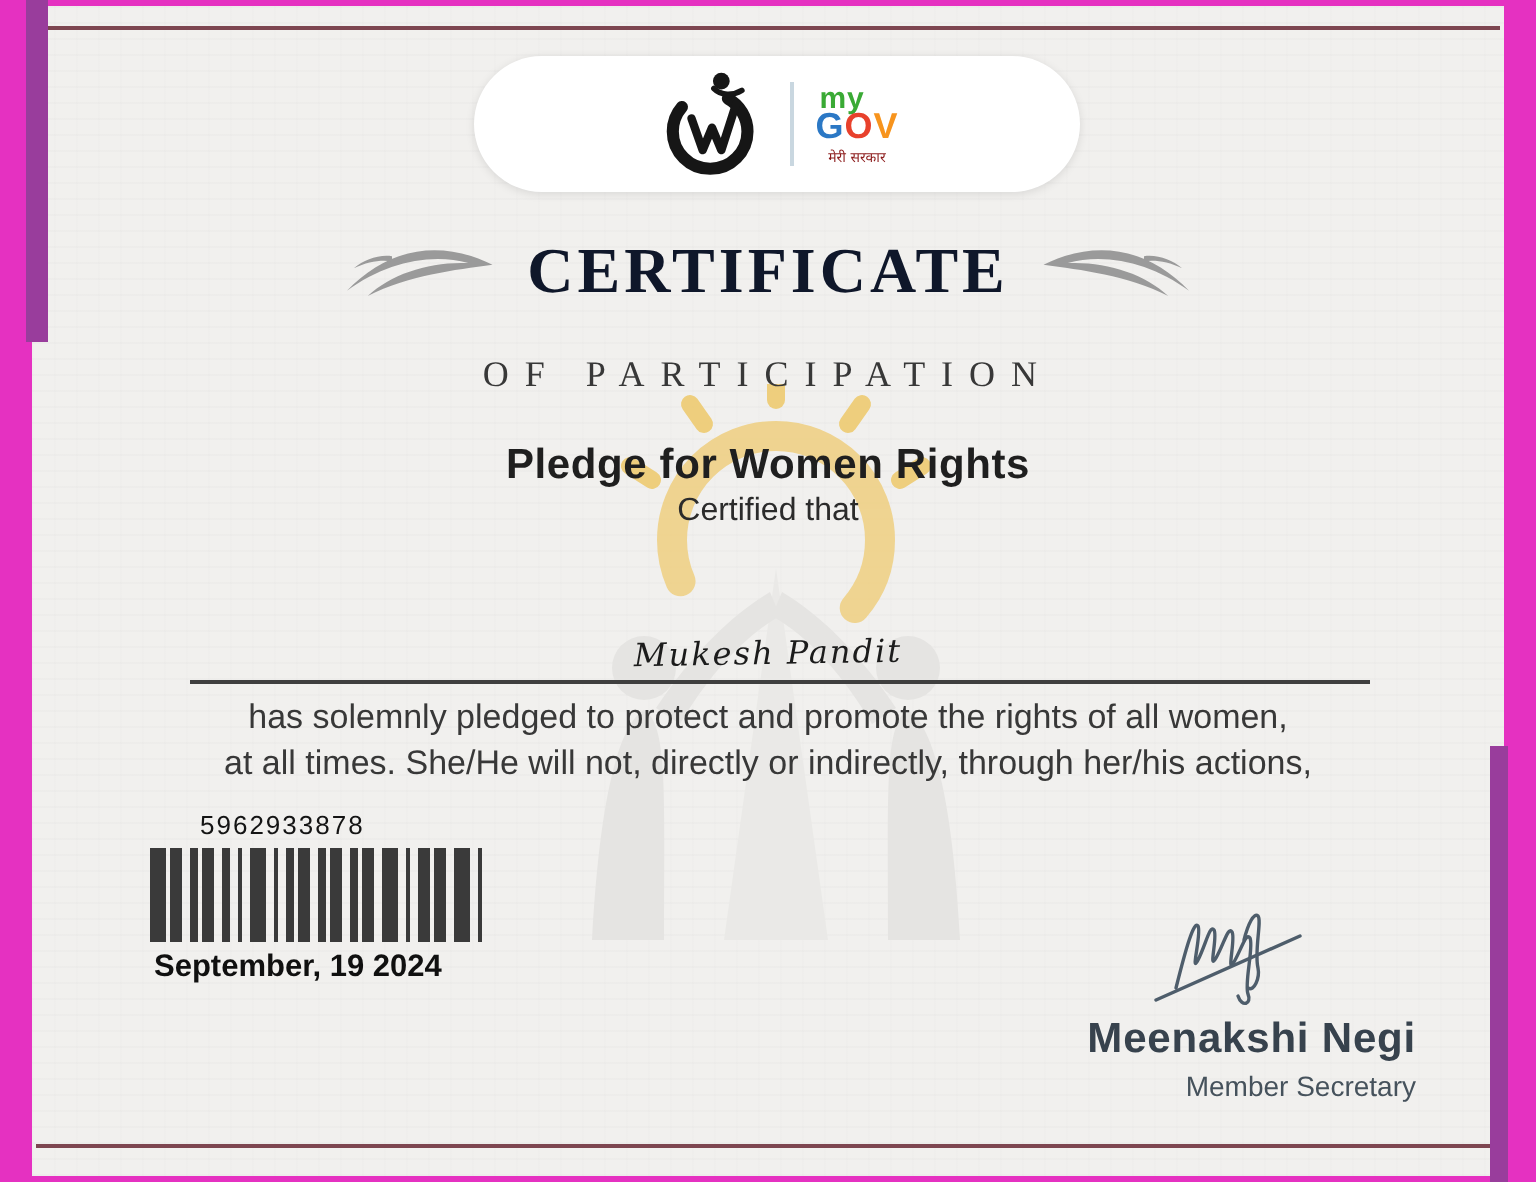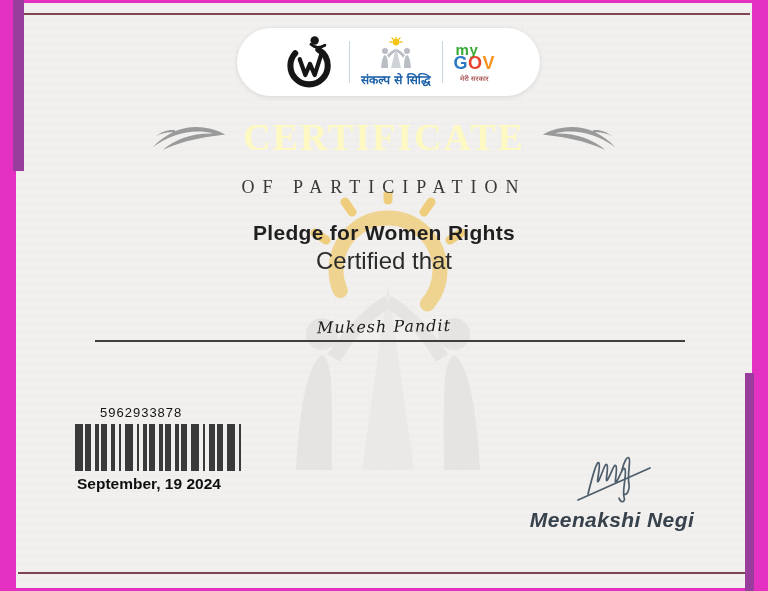--- a/index.html
+++ b/index.html
@@ -46,52 +46,52 @@
   .mygov .gov .o{color:#e8412c;}
   .mygov .gov .v{color:#f7941d;}
   .mygov-caption{font-family:"DejaVu Sans",sans-serif;font-size:7px;color:#8b1a1a;margin-top:2px;}
 
   
   .title-row{
     position:absolute;left:0;right:0;top:118px;z-index:5;
     display:flex;align-items:center;justify-content:center;gap:16px;
   }
   .cert-title{
-    font-family:"Liberation Serif",serif;font-size:38px;color:#fef9c3;
+    font-family:"Liberation Serif",serif;font-size:32px;color:#0f172a;
     letter-spacing:2px;font-weight:600;line-height:1;
   }
   .flourish{width:78px;height:34px;}
   .flourish.right{transform:scaleX(-1);}
   .cert-sub{
     position:absolute;left:0;right:0;top:177px;z-index:5;text-align:center;
     font-family:"Liberation Serif",serif;font-size:18px;color:#383838;letter-spacing:8px;
   }
 
   .pledge-title{position:absolute;left:0;right:0;top:221px;z-index:5;text-align:center;
     font-size:21px;font-weight:700;color:#1f1f1f;letter-spacing:0.3px;}
   .certified{position:absolute;left:0;right:0;top:247px;z-index:5;text-align:center;
-    font-size:24px;color:#2b2b2b;}
+    font-size:16px;color:#2b2b2b;}
 
   .recipient{position:absolute;left:0;right:0;top:317px;z-index:5;text-align:center;
     font-family:"DejaVu Serif",serif;font-style:italic;font-size:16px;color:#1c1c1c;
     letter-spacing:1px;transform:rotate(-1deg);}
   .name-rule{position:absolute;left:95px;top:340px;width:590px;height:2px;background:#3f3f3f;z-index:5;}
 
   .pledge-text{position:absolute;left:0;right:0;top:348px;z-index:5;text-align:center;
     font-size:17px;color:#383838;line-height:22.5px;}
 
   .cert-number{position:absolute;left:100px;top:405px;z-index:5;
     font-size:13px;font-weight:400;color:#141414;letter-spacing:1px;}
   .barcode{position:absolute;left:75px;top:424px;height:47px;z-index:5;display:flex;align-items:stretch;}
   .barcode .bar{background:#3a3a3a;height:100%;}
   .barcode .gap{height:100%;}
   .issue-date{position:absolute;left:77px;top:475px;z-index:5;
     font-size:15.5px;font-weight:700;color:#101010;}
 
-  .sign-block{position:absolute;left:516px;top:448px;width:192px;z-index:5;text-align:center;font-style:italic;}
+  .sign-block{position:absolute;left:516px;top:448px;width:192px;z-index:5;text-align:right;}
   .sign-svg{display:block;margin:0 auto;}
   .signatory-name{font-size:21px;font-weight:600;color:#37424d;letter-spacing:0.4px;margin-top:2px;}
   .signatory-title{font-size:14px;color:#46525c;margin-top:3px;}
 </style>
 </head>
 <body>
 
 <div class="paper"></div>
 <div class="rule top"></div>
 <div class="rule bottom"></div>
@@ -123,40 +123,20 @@
 <div class="pill">
   <div class="cell">
     <svg width="56" height="58" viewBox="0 0 60 62">
       <circle cx="29" cy="35" r="20" fill="none" stroke="#161616" stroke-width="6.5" stroke-dasharray="99 27" stroke-dashoffset="22" stroke-linecap="round"></circle>
       <path d="M19 28 L25 45 L30 33 L35 45 L43 20" fill="none" stroke="#161616" stroke-width="4.5" stroke-linejoin="round" stroke-linecap="round"></path>
       <circle cx="35" cy="8" r="4.5" fill="#161616"></circle>
       <path d="M31 12 C35 16 41 16 46 13" fill="none" stroke="#161616" stroke-width="3" stroke-linecap="round"></path>
     </svg>
   </div>
   <div class="divider"></div>
-  <div class="cell">
-    <svg width="46" height="32" viewBox="0 0 46 32">
-      <circle cx="23" cy="5" r="3.4" fill="#f5c518"></circle>
-      <g stroke="#f5c518" stroke-width="1.4" stroke-linecap="round">
-        <line x1="23" y1="-1" x2="23" y2="1"></line>
-          <line x1="17" y1="5" x2="19" y2="5"></line>
-        <line x1="27" y1="5" x2="29" y2="5"></line>
-          <line x1="19" y1="1" x2="20" y2="2"></line>
-        <line x1="27" y1="1" x2="26" y2="2"></line>
-      </g>
-      <path d="M23 10 L18 31 L28 31 Z" fill="#cfd3d7"></path>
-      <circle cx="12" cy="14" r="3" fill="#b9bec4"></circle>
-      <path d="M8 31 C9 22 10 19 12 18 C14 19 15 22 15 31 Z" fill="#b9bec4"></path>
-      <path d="M14 18 C17 15 20 13 22 12 L23 14 C20 16 17 19 16 21 Z" fill="#b9bec4"></path>
-      <circle cx="34" cy="14" r="3" fill="#b9bec4"></circle>
-      <path d="M38 31 C37 22 36 19 34 18 C32 19 31 22 31 31 Z" fill="#b9bec4"></path>
-      <path d="M32 18 C29 15 26 13 24 12 L23 14 C26 16 29 19 30 21 Z" fill="#b9bec4"></path>
-    </svg>
-    <div class="sankalp-caption">संकल्प से सिद्धि</div>
-  </div>
   <div class="divider"></div>
   <div class="cell">
     <div class="mygov">
       <span class="my">my</span>
       <span class="gov"><span class="g">G</span><span class="o">O</span><span class="v">V</span></span>
     </div>
     <div class="mygov-caption">मेरी सरकार</div>
   </div>
 </div>
 
@@ -173,20 +153,22 @@
 </div>
 <div class="cert-sub">OF PARTICIPATION</div>
 
 <div class="pledge-title">Pledge for Women Rights</div>
 <div class="certified">Certified that</div>
 
 <div class="recipient">Mukesh Pandit</div>
 <div class="name-rule"></div>
 
 <div class="pledge-text">
+  <div>has solemnly pledged to protect and promote the rights of all women,</div>
+  <div>at all times. She/He will not, directly or indirectly, through her/his actions,</div>
 </div>
 
 <div class="cert-number">5962933878</div>
 <div class="barcode" id="barcode">
     <span class="bar" style="width: 8px;"></span>
     <span class="gap" style="width: 2px;"></span>
     <span class="bar" style="width: 6px;"></span>
     <span class="gap" style="width: 4px;"></span>
     <span class="bar" style="width: 4px;"></span>
     <span class="gap" style="width: 2px;"></span>
@@ -229,13 +211,14 @@
 
 <div class="sign-block">
   <svg class="sign-svg" width="92" height="58" viewBox="0 0 92 58">
     <g fill="none" stroke="#4e5d6b" stroke-width="1.7" stroke-linecap="round">
       <path d="M22 46 C27 26 31 12 33 15 C35 18 29 40 33 32 C37 24 39 14 41 17 C43 20 38 38 42 31 C46 24 48 15 50 18 C52 21 47 40 51 33 C55 26 57 18 59 21 C61 25 56 44 58 49 C60 54 55 56 53 50"></path>
       <path d="M56 22 C58 14 61 8 63 10 C65 12 61 28 63 36 C64 41 61 48 58 46"></path>
       <path d="M12 52 L84 20"></path>
     </g>
   </svg>
   <div class="signatory-name">Meenakshi Negi</div>
+  <div class="signatory-title">Member Secretary</div>
 </div>
 
 </body></html>

